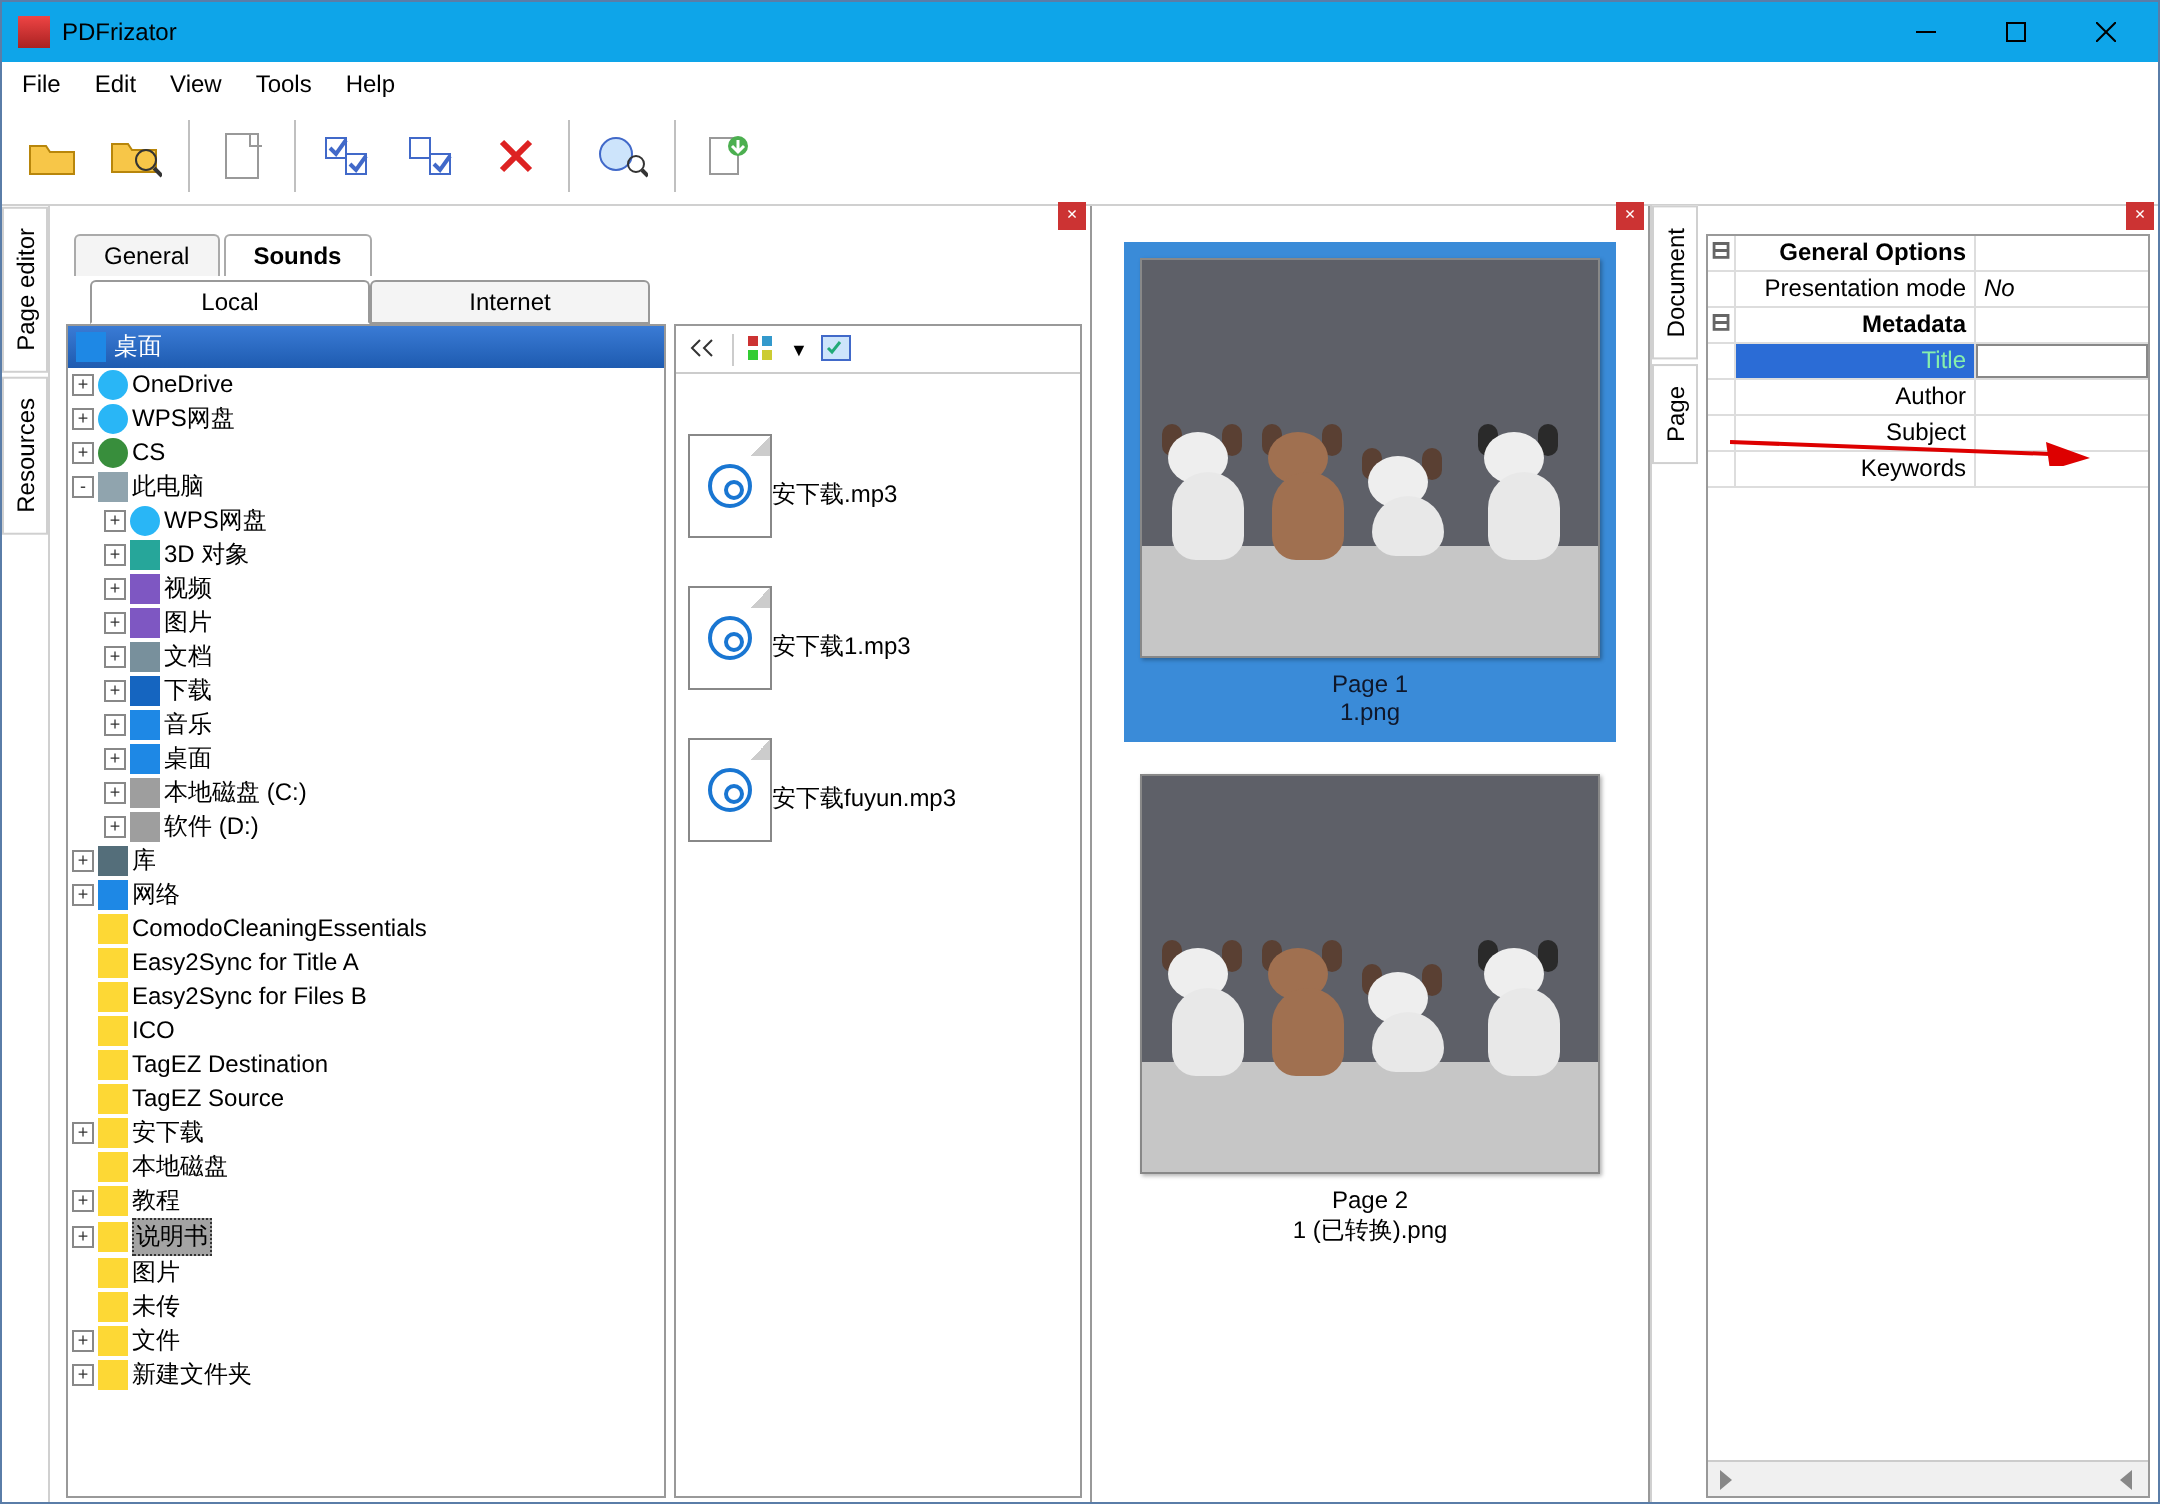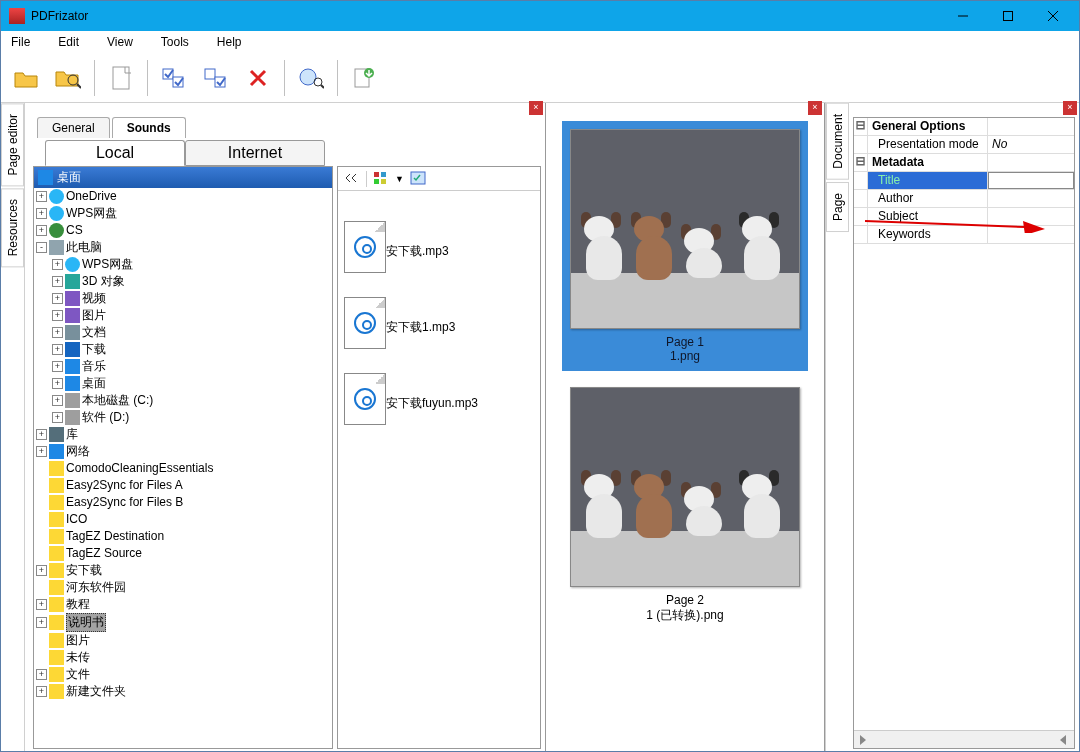--- a/index.html
+++ b/index.html
@@ -5,21 +5,21 @@
 * { box-sizing: border-box; margin: 0; padding: 0; }
 body { font-family: "Segoe UI", Tahoma, Arial, sans-serif; font-size: 12px; background: #fff; width: 1080px; height: 752px; overflow: hidden; border: 1px solid #5a7da8; position: relative; }
 
 
 .titlebar { height: 30px; background: #0ea5e9; display: flex; align-items: center; padding: 0 4px 0 8px; }
 .titlebar .app-icon { width: 16px; height: 16px; margin-right: 6px; background: linear-gradient(#e44,#a22); }
 .titlebar .title { flex: 1; font-size: 12px; color: #000; }
 .winbtn { width: 45px; height: 28px; display: inline-flex; align-items: center; justify-content: center; color: #000; }
 
 
-.menubar { height: 22px; padding: 0 4px; display: flex; gap: 16px; align-items: center; }
+.menubar { height: 22px; padding: 0 4px; display: flex; gap: 5px; align-items: center; }
 .menubar .item { padding: 2px 6px; font-size: 12px; }
 
 
 .toolbar { height: 50px; display: flex; align-items: center; padding: 2px 6px; gap: 4px; border-bottom: 1px solid #d0d0d0; }
 .tbtn { width: 38px; height: 38px; display: flex; align-items: center; justify-content: center; border: 1px solid transparent; }
 .tsep { width: 1px; height: 36px; background: #c0c0c0; margin: 0 3px; }
 
 
 .main { display: flex; height: calc(752px - 30px - 22px - 50px); }
 
@@ -31,21 +31,21 @@
 
 
 .left-panel { width: 520px; display: flex; flex-direction: column; }
 .panel-x { height: 10px; background: #fff; position: relative; }
 .panel-x .xbtn { position: absolute; right: 2px; top: -2px; width: 14px; height: 14px; background: #c33; color:#fff; font-size: 9px; text-align: center; line-height: 13px; }
 
 .tabs { display: flex; padding: 4px 6px 0 12px; gap: 2px; }
 .tab { padding: 3px 14px; border: 1px solid #aaa; border-bottom: none; background: #f4f4f4; border-radius: 3px 3px 0 0; font-size: 12px; }
 .tab.active { background: #fff; font-weight: bold; }
 .local-internet { display: flex; padding: 2px 6px 0 20px; }
-.local-internet .li-tab { width: 140px; padding: 3px 0; text-align: center; border: 1px solid #999; background: #f4f4f4; font-size: 16px; border-radius: 3px 3px 0 0; }
+.local-internet .li-tab { width: 140px; padding: 3px 0; text-align: center; border: 1px solid #999; background: #f4f4f4; font-size: 12px; border-radius: 3px 3px 0 0; }
 .local-internet .li-tab.active { background: #fff; border-bottom-color: #fff; }
 
 .split-lr { display: flex; flex: 1; overflow: hidden; }
 
 .tree-wrap { width: 300px; border: 1px solid #999; margin: 0 4px 4px 8px; background: #fff; overflow: auto; }
 .tree-head { background: linear-gradient(#3a7bd5,#1e5bb0); color: #fff; padding: 2px 4px; display: flex; align-items: center; gap: 4px; }
 .tree ul { list-style: none; padding-left: 16px; }
 .tree > ul { padding-left: 2px; }
 .tree li { white-space: nowrap; padding: 0; line-height: 17px; display: block; }
 .tree li .row { display: flex; align-items: center; gap: 2px; }
@@ -98,21 +98,21 @@
 .pup .ear.r { right: 6px; }
 .pup.brown .body,.pup.brown .head { background: #a07050; }
 .pup.dark .ear { background: #2a2a2a; }
 
 
 .right-panel { width: 230px; display: flex; flex-direction: column; }
 .prop-grid { flex: 1; border: 1px solid #999; margin: 4px; background: #fff; overflow: hidden; display: flex; flex-direction: column; }
 .pg-body { flex: 1; overflow: auto; }
 .pg-row { display: flex; border-bottom: 1px solid #ddd; font-size: 12px; height: 18px; }
 .pg-row .exp { width: 14px; text-align: center; border-right: 1px solid #ddd; color: #666; cursor: default; }
-.pg-row .k { flex: 0 0 120px; padding: 1px 4px 1px 10px; border-right: 1px solid #ddd; }
+.pg-row .k { flex: 0 0 120px; padding: 1px 4px 1px 10px; border-right: 1px solid #ddd; text-align: right; }
 .pg-row .v { flex: 1; padding: 1px 4px; font-style: italic; }
 .pg-row.head { font-weight: bold; background: #fff; }
 .pg-row.head .k { padding-left: 4px; }
 .pg-row.sel .k { color: #86efac; background: #2b6cd6; }
 .pg-row.sel .v { background: #fff; border: 1px solid #888; padding: 0 3px; }
 .pg-hscroll { height: 18px; border-top: 1px solid #ccc; background: #f0f0f0; position: relative; }
 
 
 .arrow { position: absolute; left: 864px; top: 212px; width: 180px; height: 20px; pointer-events: none; }
 
@@ -356,21 +356,21 @@
                 <div class="row">
                   <span class="node-toggle none"></span>
                   <span class="ticon ico-folder"></span>
                   <span class="label">ComodoCleaningEssentials</span>
                 </div>
               </li>
               <li>
                 <div class="row">
                   <span class="node-toggle none"></span>
                   <span class="ticon ico-folder"></span>
-                  <span class="label">Easy2Sync for Files A</span>
+                  <span class="label">Easy2Sync for Title A</span>
                 </div>
               </li>
               <li>
                 <div class="row">
                   <span class="node-toggle none"></span>
                   <span class="ticon ico-folder"></span>
                   <span class="label">Easy2Sync for Files B</span>
                 </div>
               </li>
               <li>
@@ -398,21 +398,21 @@
                 <div class="row">
                   <span class="node-toggle">+</span>
                   <span class="ticon ico-folder"></span>
                   <span class="label">安下载</span>
                 </div>
               </li>
               <li>
                 <div class="row">
                   <span class="node-toggle none"></span>
                   <span class="ticon ico-folder"></span>
-                  <span class="label">河东软件园</span>
+                  <span class="label">本地磁盘</span>
                 </div>
               </li>
               <li>
                 <div class="row">
                   <span class="node-toggle">+</span>
                   <span class="ticon ico-folder"></span>
                   <span class="label">教程</span>
                 </div>
               </li>
               <li class="sel">

